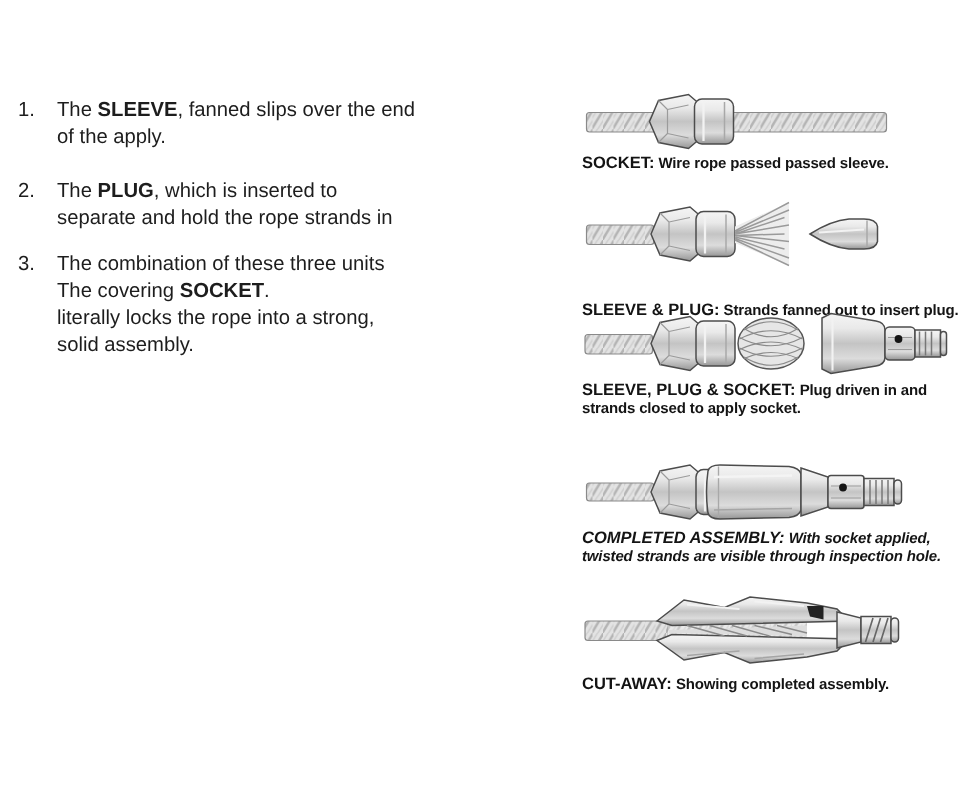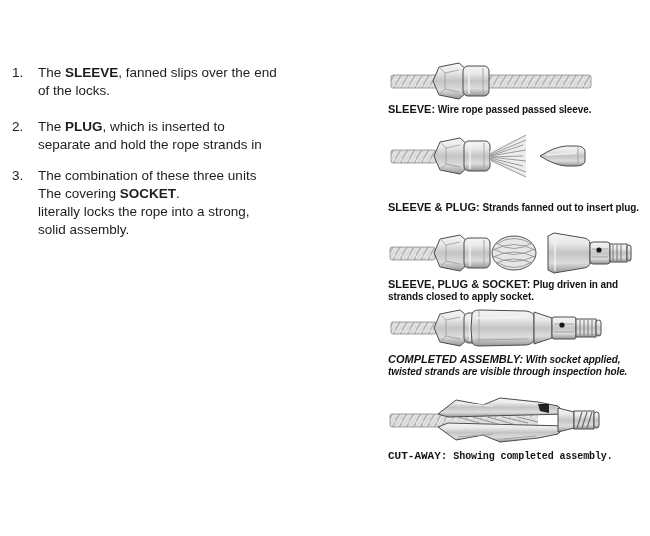--- a/index.html
+++ b/index.html
@@ -36,23 +36,23 @@
   .figures {
     position: absolute;
     left: 388px;
     top: 0;
     width: 252px;
   }
   .fig { position: absolute; left: 0; width: 252px; }
   .fig svg { display: block; }
   .fig1 { top: 60px; }
   .fig2 { top: 134px; }
-  .fig3 { top: 230px; }
+  .fig3 { top: 206px; }
   .fig4 { top: 305px; font-style: italic; }
-  .fig5 { top: 396px; font-family: Liberation Mono, monospace; }
+  .fig5 { top: 396px; }
   .caption {
     color: var(--caption, #141414);
     font-weight: 700;
     font-size: 10px;
     line-height: 11.5px;
     letter-spacing: -0.1px;
   }
   .cap1 { margin-top: 2px; }
   .cap2 { margin-top: 24px; }
   .cap3 { margin-top: 3px; }
@@ -87,21 +87,21 @@
         <path d="M50,6 L50,32" stroke="#a8a8a8" stroke-width="1"></path>
       </g>
     </defs>
   </svg>
 
   <ol class="instructions">
     <li class="item">
       <span class="num">1.</span>
       <div class="txt">
         <div class="line"><span>The </span><b>SLEEVE</b><span>, fanned slips over the end</span></div>
-        <div class="line">of the locks.</div>
+        <div class="line">of the apply.</div>
       </div>
     </li>
     <li class="item">
       <span class="num">2.</span>
       <div class="txt">
         <div class="line"><span>The </span><b>PLUG</b><span>, which is inserted to</span></div>
         <div class="line">separate and hold the rope strands in</div>
       </div>
     </li>
     <li class="item">
@@ -116,21 +116,21 @@
   </ol>
 
   <div class="figures">
 
     <div class="fig fig1">
       <svg width="235" height="42" viewBox="0 0 235 42">
         <rect x="3" y="15" width="200" height="13" rx="2" fill="url(#ropePat)" stroke="#8a8a8a" stroke-width="0.8"></rect>
         <use href="#sleeveShape" x="45" y="2"></use>
       </svg>
       <div class="caption cap1">
-        <span class="cap-label">SLEEVE:</span>
+        <span class="cap-label">SOCKET:</span>
         <span class="cap-text">Wire rope passed passed sleeve.</span>
       </div>
     </div>
 
     <div class="fig fig2">
       <svg width="235" height="44" viewBox="0 0 235 44">
         <rect x="3" y="16" width="45" height="13" rx="2" fill="url(#ropePat)" stroke="#8a8a8a" stroke-width="0.8"></rect>
         <use href="#sleeveShape" x="46" y="3"></use>
         <g transform="translate(102,0)">
           <path d="M0,17 L36,1 L36,43 L0,28 Z" fill="#ededed"></path>

